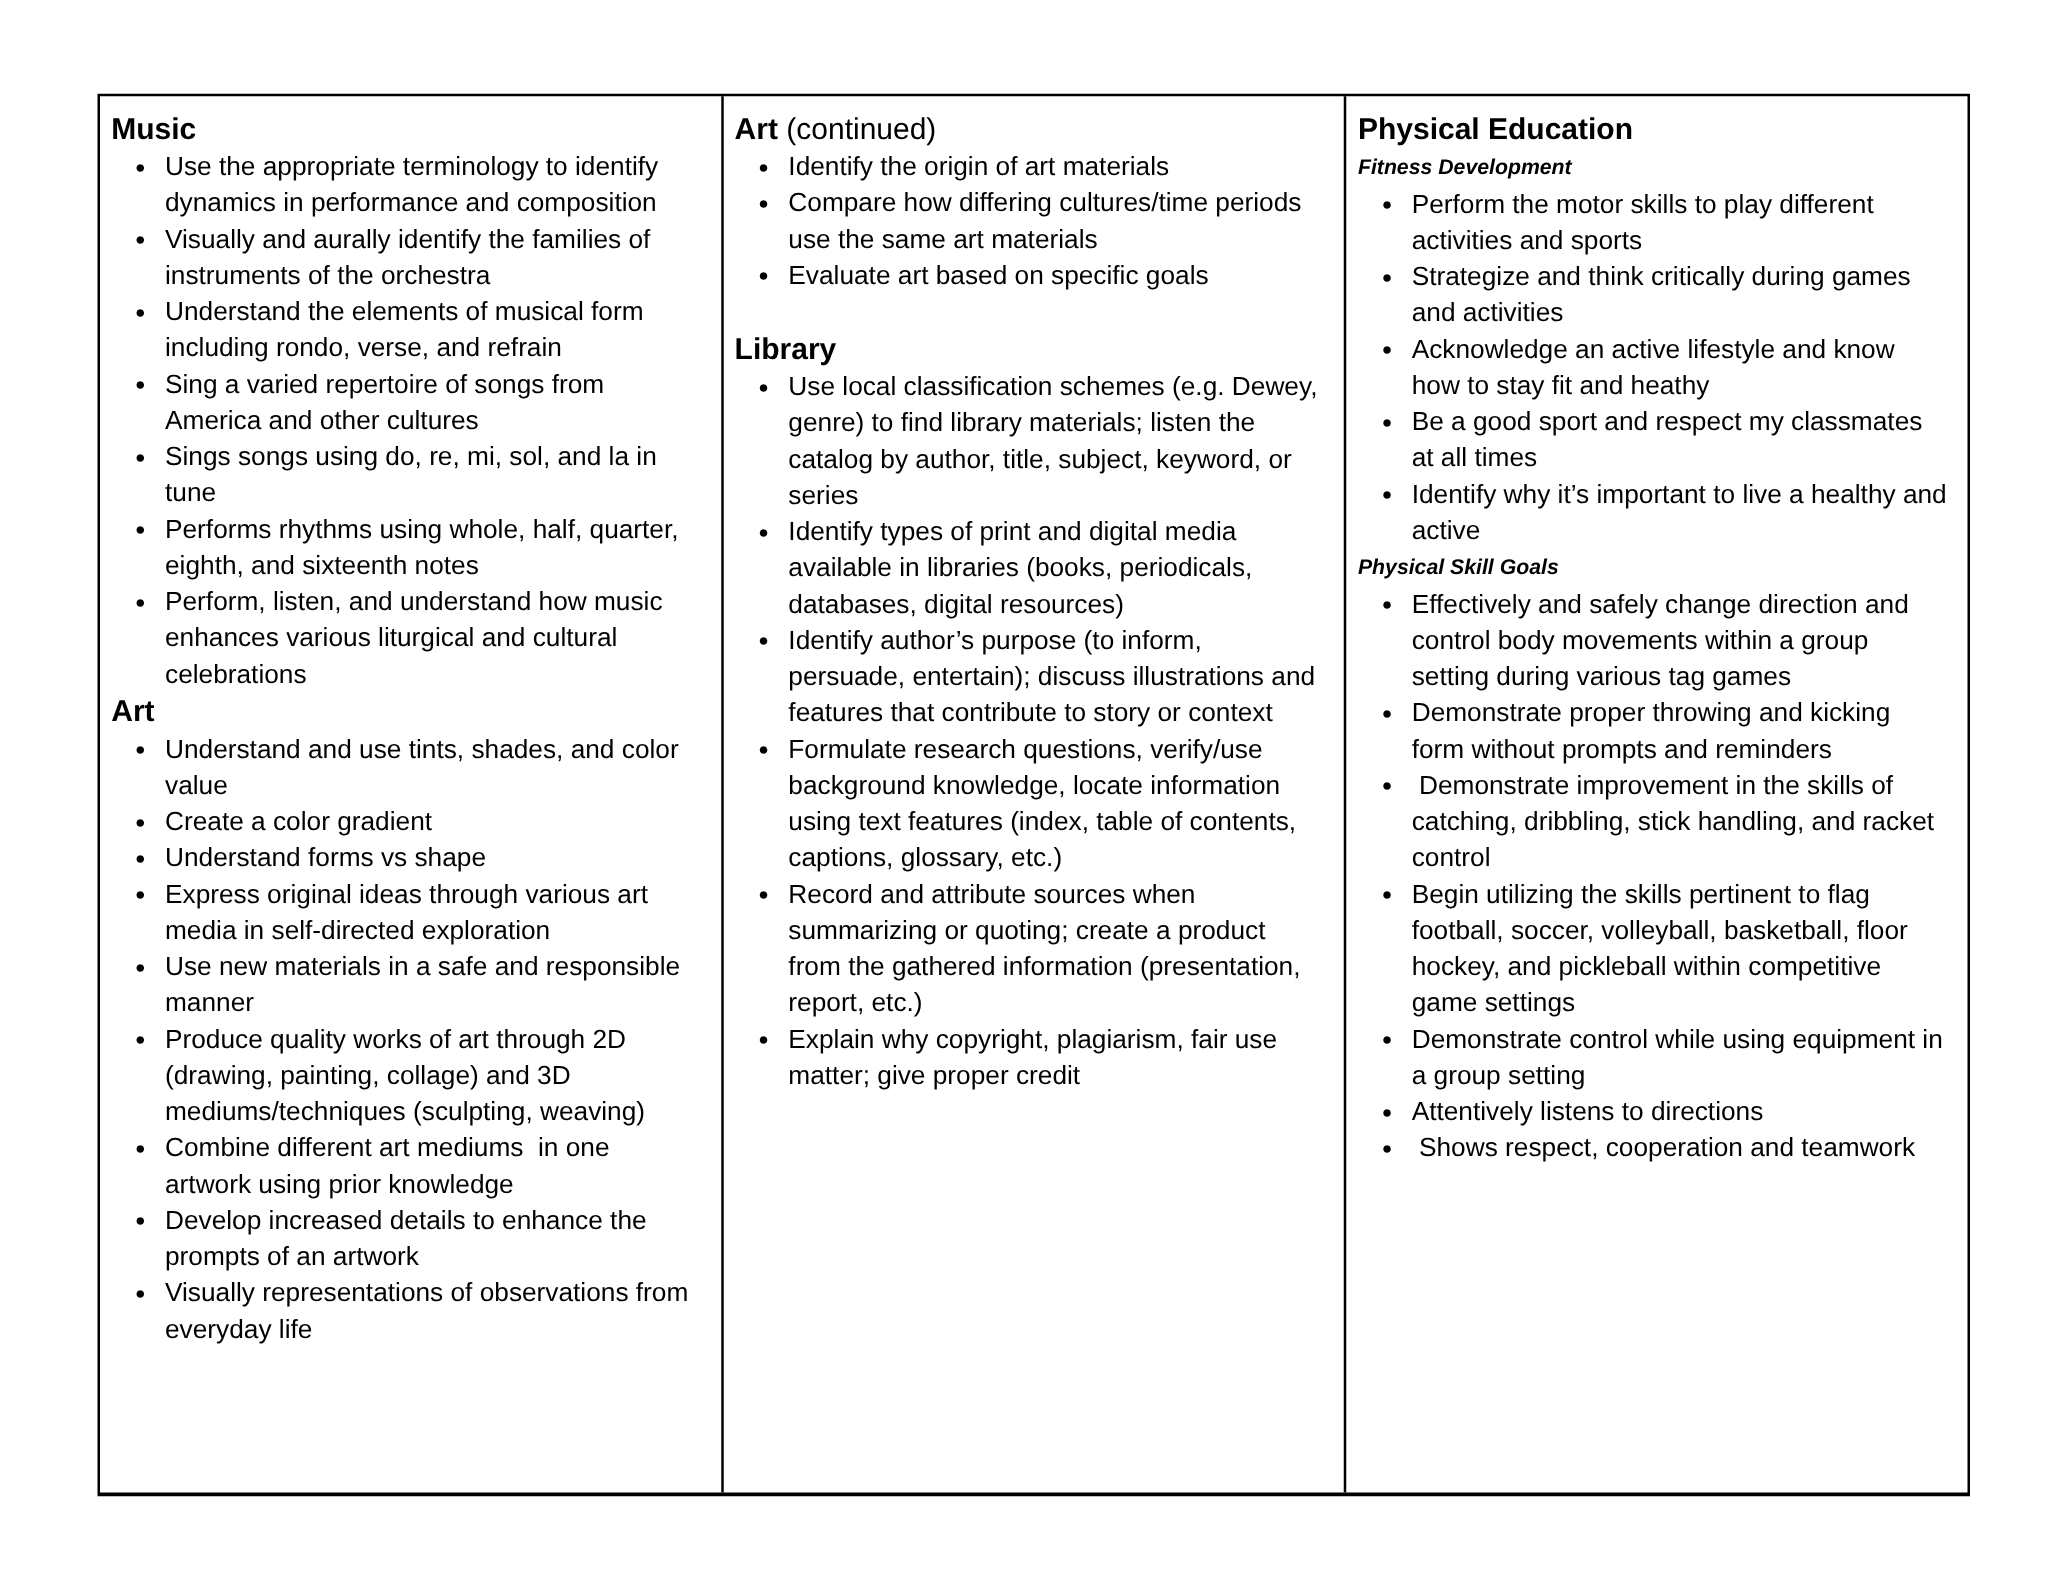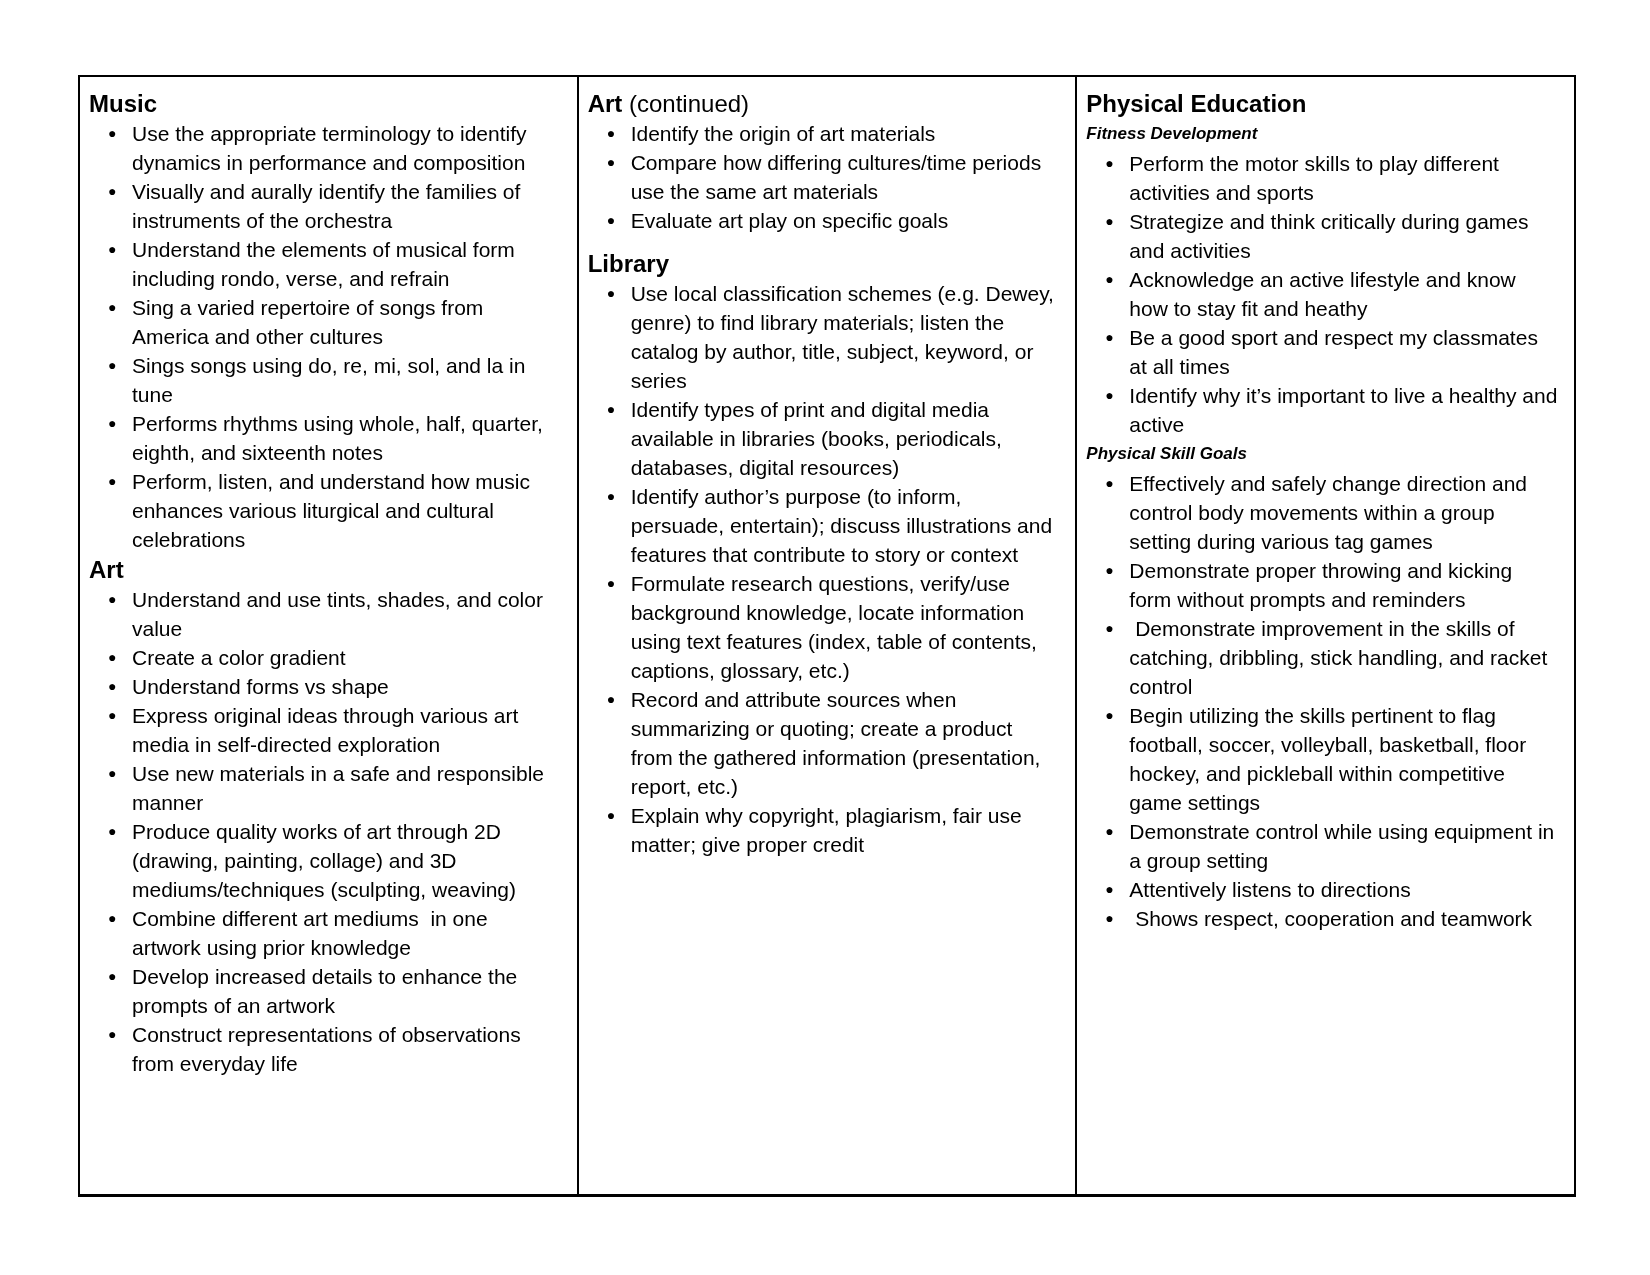--- a/index.html
+++ b/index.html
@@ -37,21 +37,21 @@
     line-height:31px;
     letter-spacing:0;
   }
   .title-suffix { font-weight:normal;text-align:center; }
   .section-subtitle {
     font-size:17px;
     font-weight:bold;
     font-style:italic;
     line-height:30px;
   }
-  .section.gap-before { margin-top:13px; }
+  .section.gap-before { margin-top:29px; }
   .bullet-list { list-style:none; }
   .bullet-item {
     position:relative;
     padding-left:43px;
     padding-right:2px;
     font-size:21px;
     line-height:29px;
     white-space:pre-wrap;
   }
   .bullet-item::before {
@@ -84,31 +84,31 @@
           <div class="section-title"><span>Art</span></div>
           <ul class="bullet-list">
             <li class="bullet-item">Understand and use tints, shades, and color value</li>
             <li class="bullet-item">Create a color gradient</li>
             <li class="bullet-item">Understand forms vs shape</li>
             <li class="bullet-item">Express original ideas through various art media in self-directed exploration</li>
             <li class="bullet-item">Use new materials in a safe and responsible manner</li>
             <li class="bullet-item">Produce quality works of art through 2D (drawing, painting, collage) and 3D mediums/techniques (sculpting, weaving)</li>
             <li class="bullet-item">Combine different art mediums  in one artwork using prior knowledge</li>
             <li class="bullet-item">Develop increased details to enhance the prompts of an artwork</li>
-            <li class="bullet-item">Construct representations of observations from everyday life</li>
+            <li class="bullet-item">Visually representations of observations from everyday life</li>
           </ul>
         </div>
       </div>
       <div class="cell">
         <div class="section">
           <div class="section-title"><span>Art</span> <span class="title-suffix">(continued)</span></div>
           <ul class="bullet-list">
             <li class="bullet-item">Identify the origin of art materials</li>
             <li class="bullet-item">Compare how differing cultures/time periods use the same art materials</li>
-            <li class="bullet-item">Evaluate art play on specific goals</li>
+            <li class="bullet-item">Evaluate art based on specific goals</li>
           </ul>
         </div>
         <div class="section gap-before">
           <div class="section-title"><span>Library</span></div>
           <ul class="bullet-list">
             <li class="bullet-item">Use local classification schemes (e.g. Dewey, genre) to find library materials; listen the catalog by author, title, subject, keyword, or series</li>
             <li class="bullet-item">Identify types of print and digital media available in libraries (books, periodicals, databases, digital resources)</li>
             <li class="bullet-item">Identify author’s purpose (to inform, persuade, entertain); discuss illustrations and features that contribute to story or context</li>
             <li class="bullet-item">Formulate research questions, verify/use background knowledge, locate information using text features (index, table of contents, captions, glossary, etc.)</li>
             <li class="bullet-item">Record and attribute sources when summarizing or quoting; create a product from the gathered information (presentation, report, etc.)</li>

